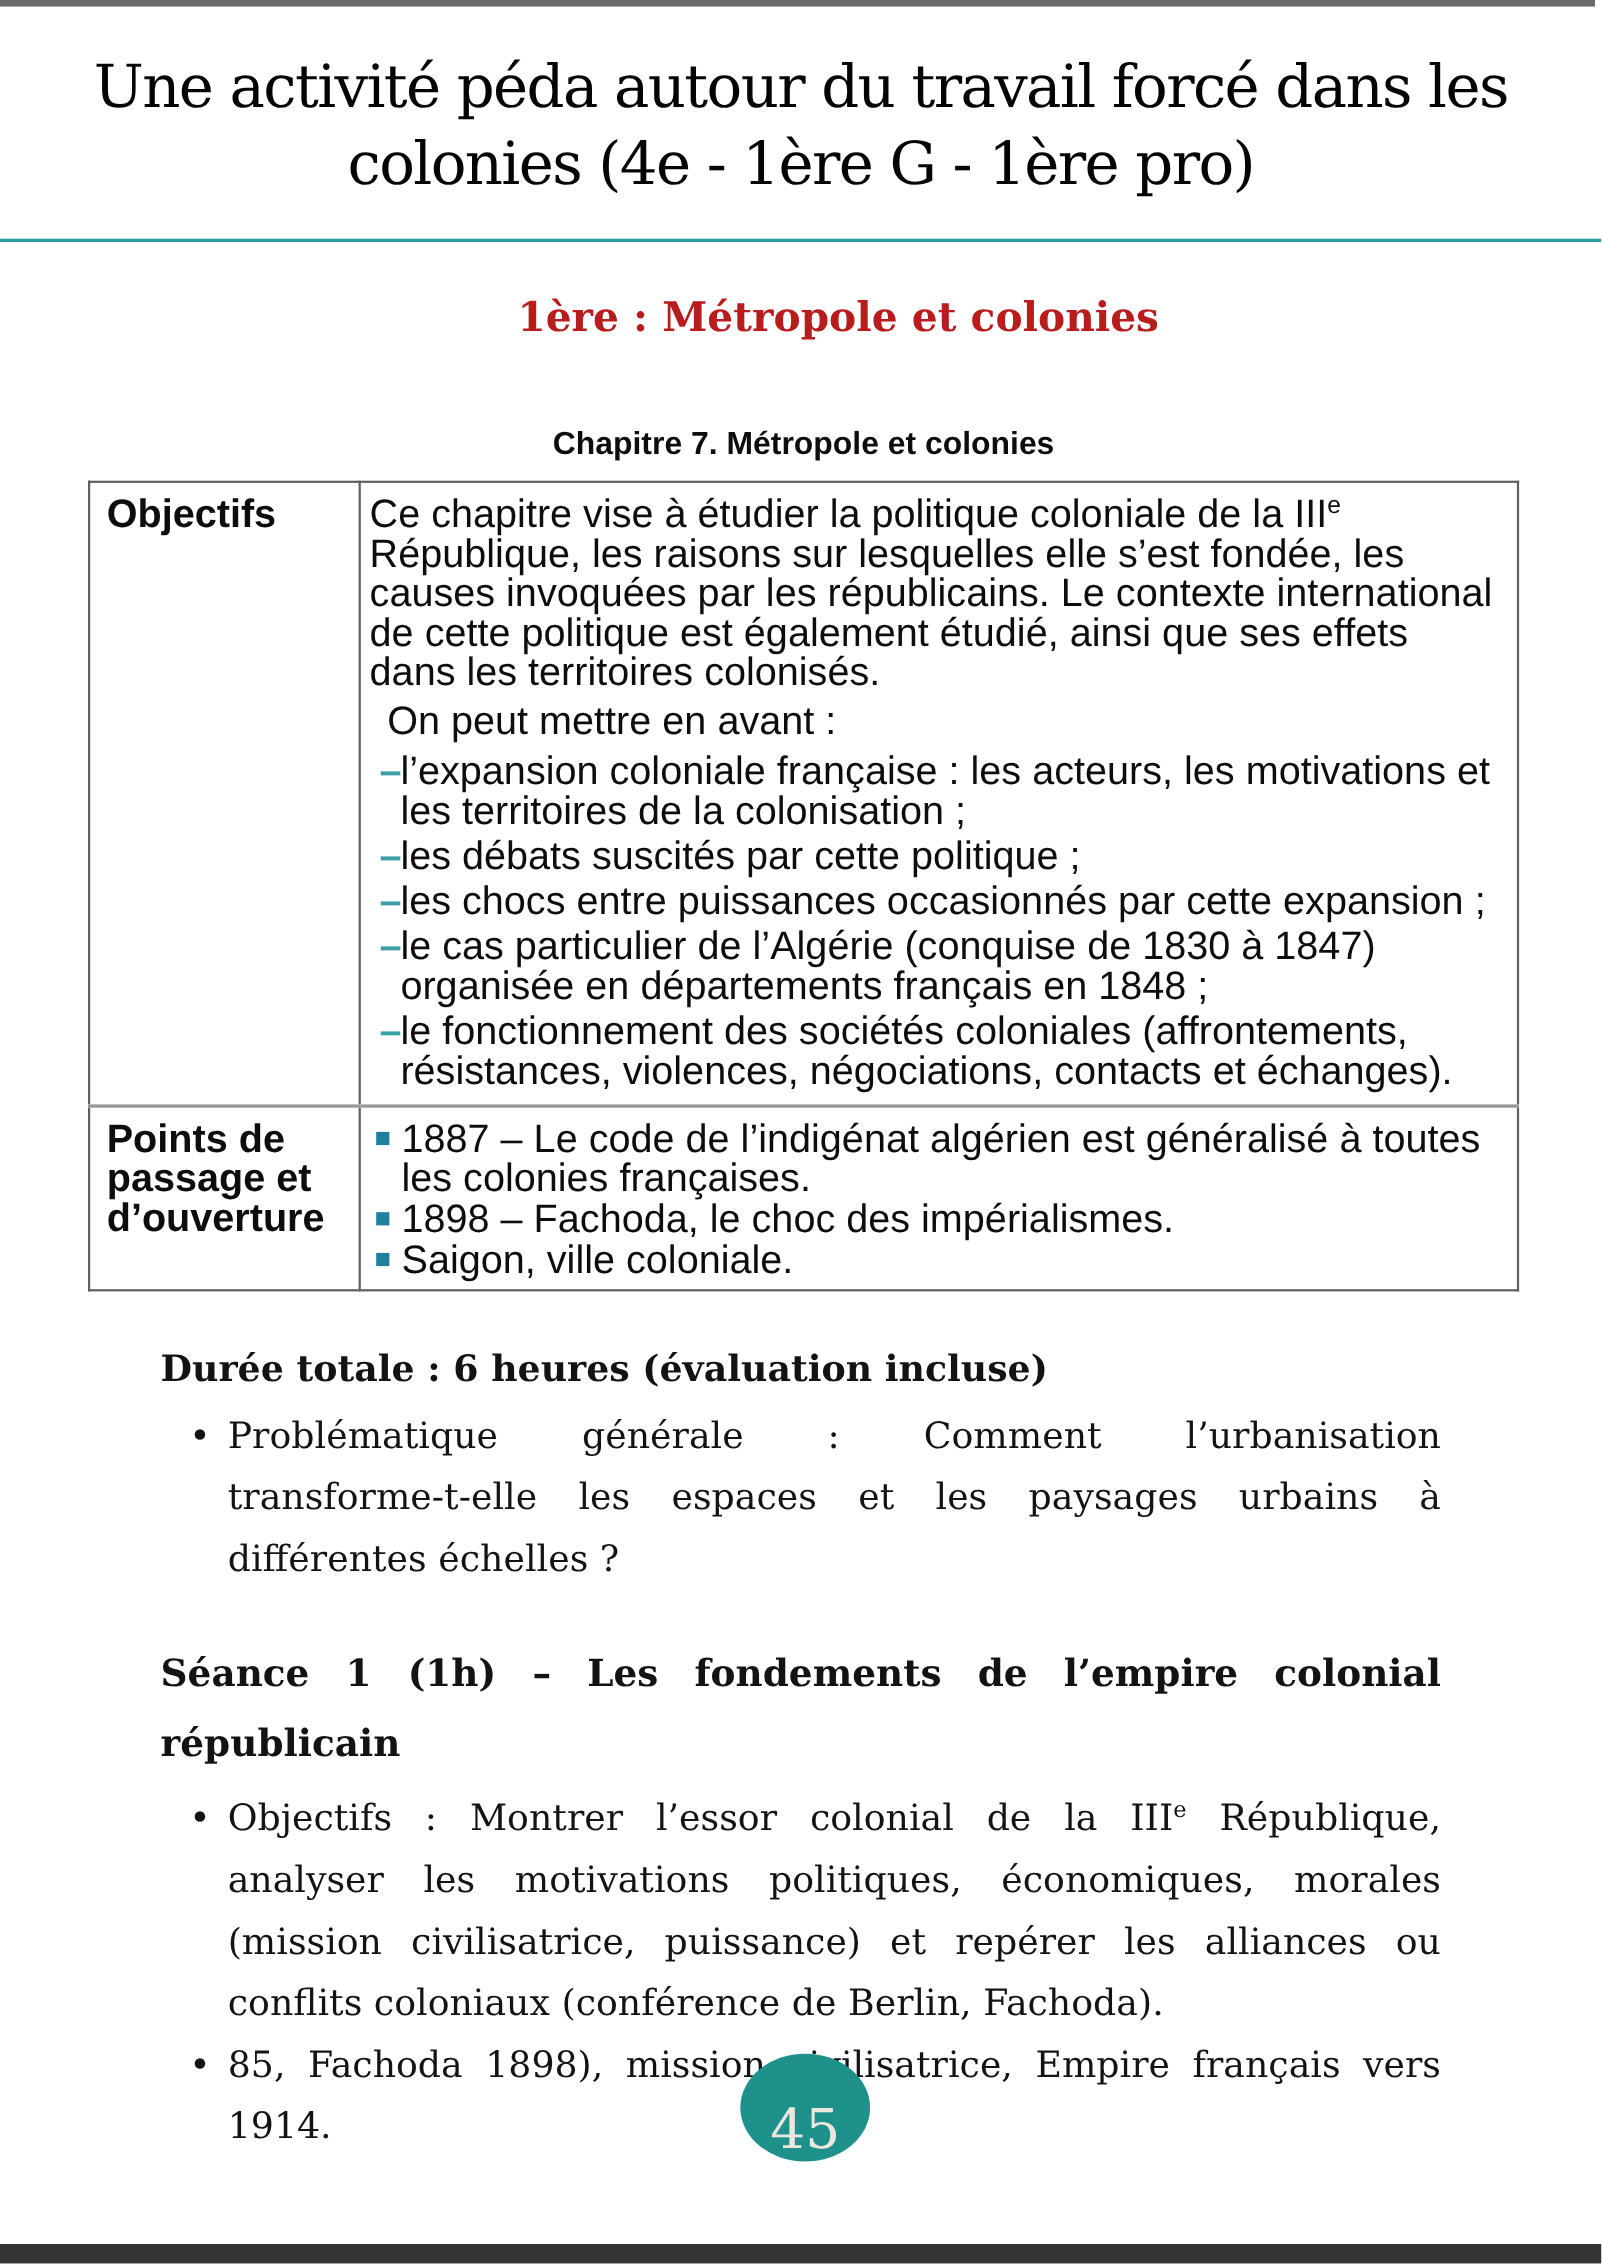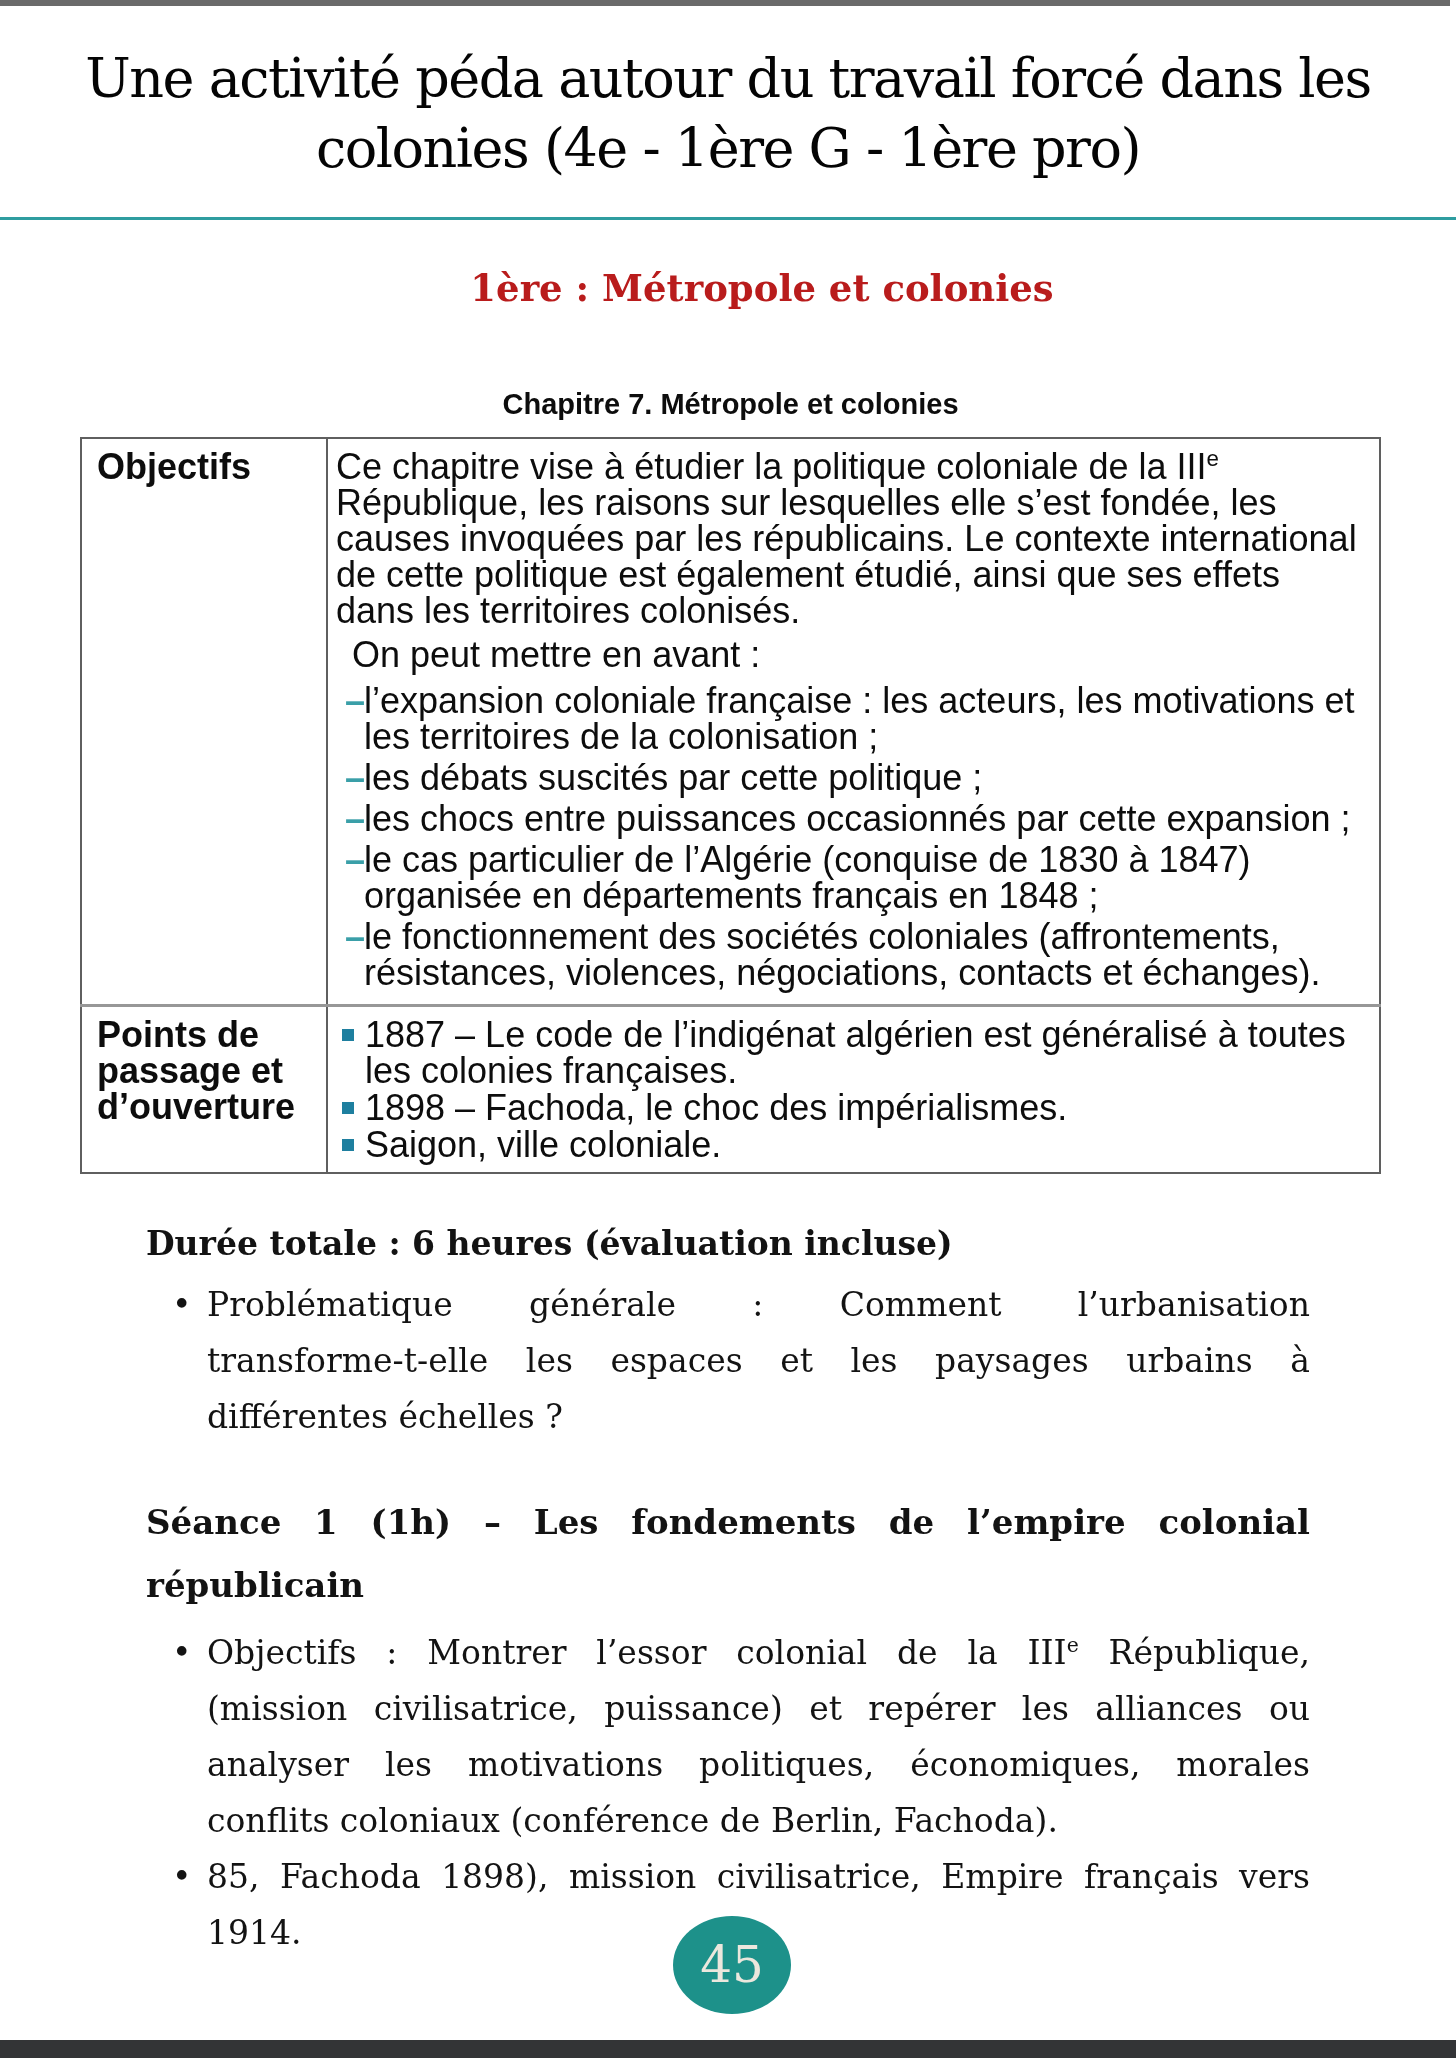--- a/index.html
+++ b/index.html
@@ -115,28 +115,28 @@
   .jline { text-align: justify; text-align-last: justify; }
   .jlast { text-align: left; }
   .h-seance {
     font-weight: bold;
     font-size: 34px; line-height: 63px;
     margin: 46px 0 0 0;
   }
 
   
   .page-circle {
-    position: absolute; left: 673px; top: 1916px;
+    position: absolute; left: 673px; top: 1867px;
     width: 118px; height: 98px;
     border-radius: 50%;
     background: #1d918a;
     color: #ece7dd;
     font-family: "DejaVu Serif", serif;
     font-size: 50px;
-    display: flex; align-items: center; justify-content: center;
+    display: flex; align-items: flex-end; justify-content: center;
   }
 </style>
 </head>
 <body>
 
 <div class="page">
 
   <div class="top-bar"></div>
 
   <div class="title-block">
@@ -214,22 +214,22 @@
 
     <h3 class="h-seance">
       <div class="jline">Séance 1 (1h) – Les fondements de l’empire colonial</div>
       <div class="jlast">républicain</div>
     </h3>
 
     <ul class="blist2">
       <li class="body-li">
         <span class="dot-marker">•</span>
         <div class="jline"><span>Objectifs : Montrer l’essor colonial de la III</span><sup>e</sup><span> République,</span></div>
+        <div class="jline">analyser les motivations politiques, économiques, morales</div>
         <div class="jline">(mission civilisatrice, puissance) et repérer les alliances ou</div>
-        <div class="jline">analyser les motivations politiques, économiques, morales</div>
         <div class="jlast">conflits coloniaux (conférence de Berlin, Fachoda).</div>
       </li>
       <li class="body-li">
         <span class="dot-marker">•</span>
         <div class="jline">85, Fachoda 1898), mission civilisatrice, Empire français vers</div>
         <div class="jlast">1914.</div>
       </li>
     </ul>
 
   </div>

